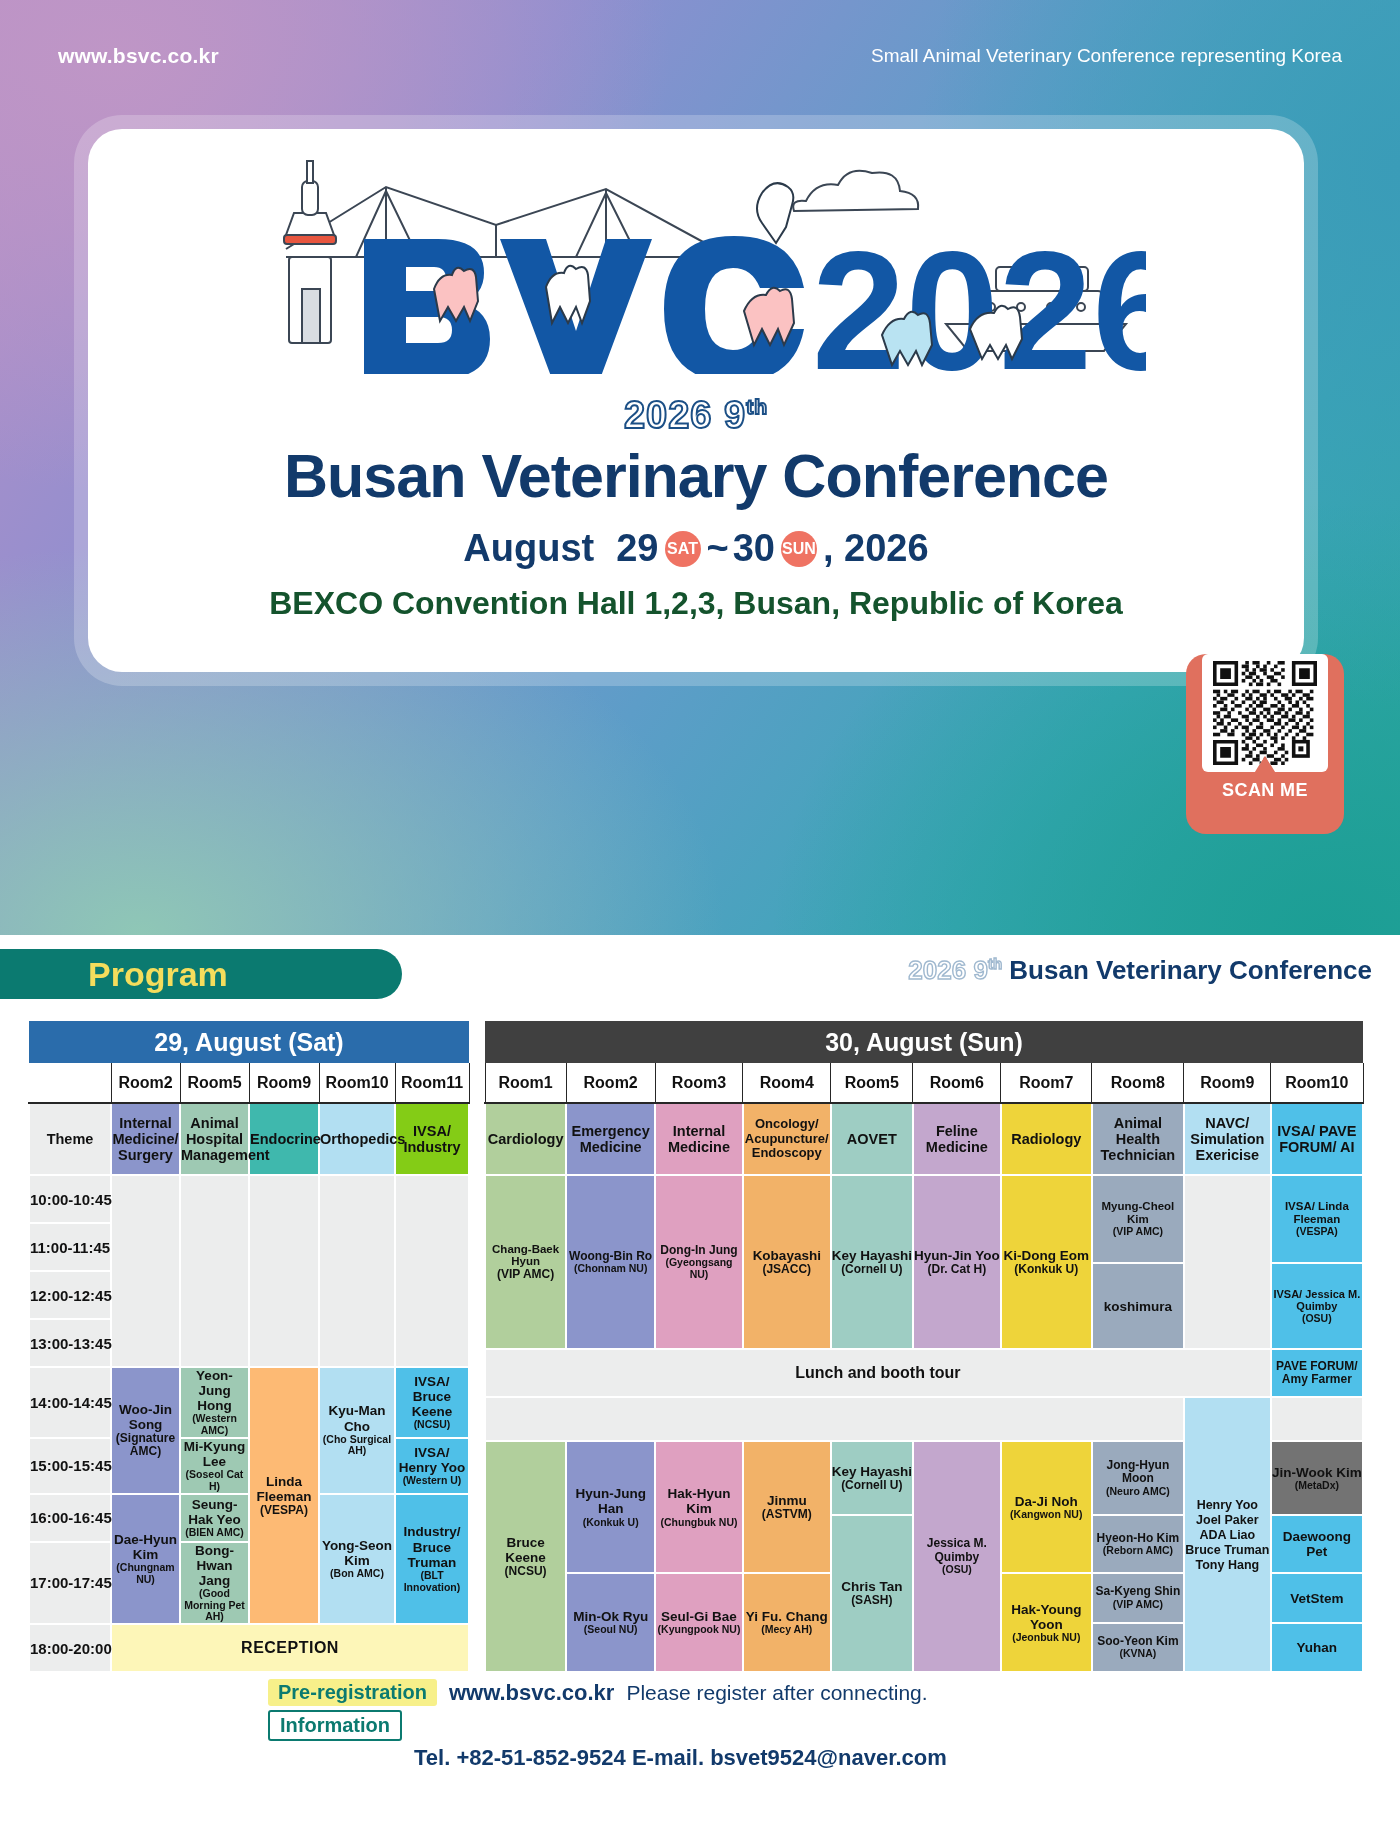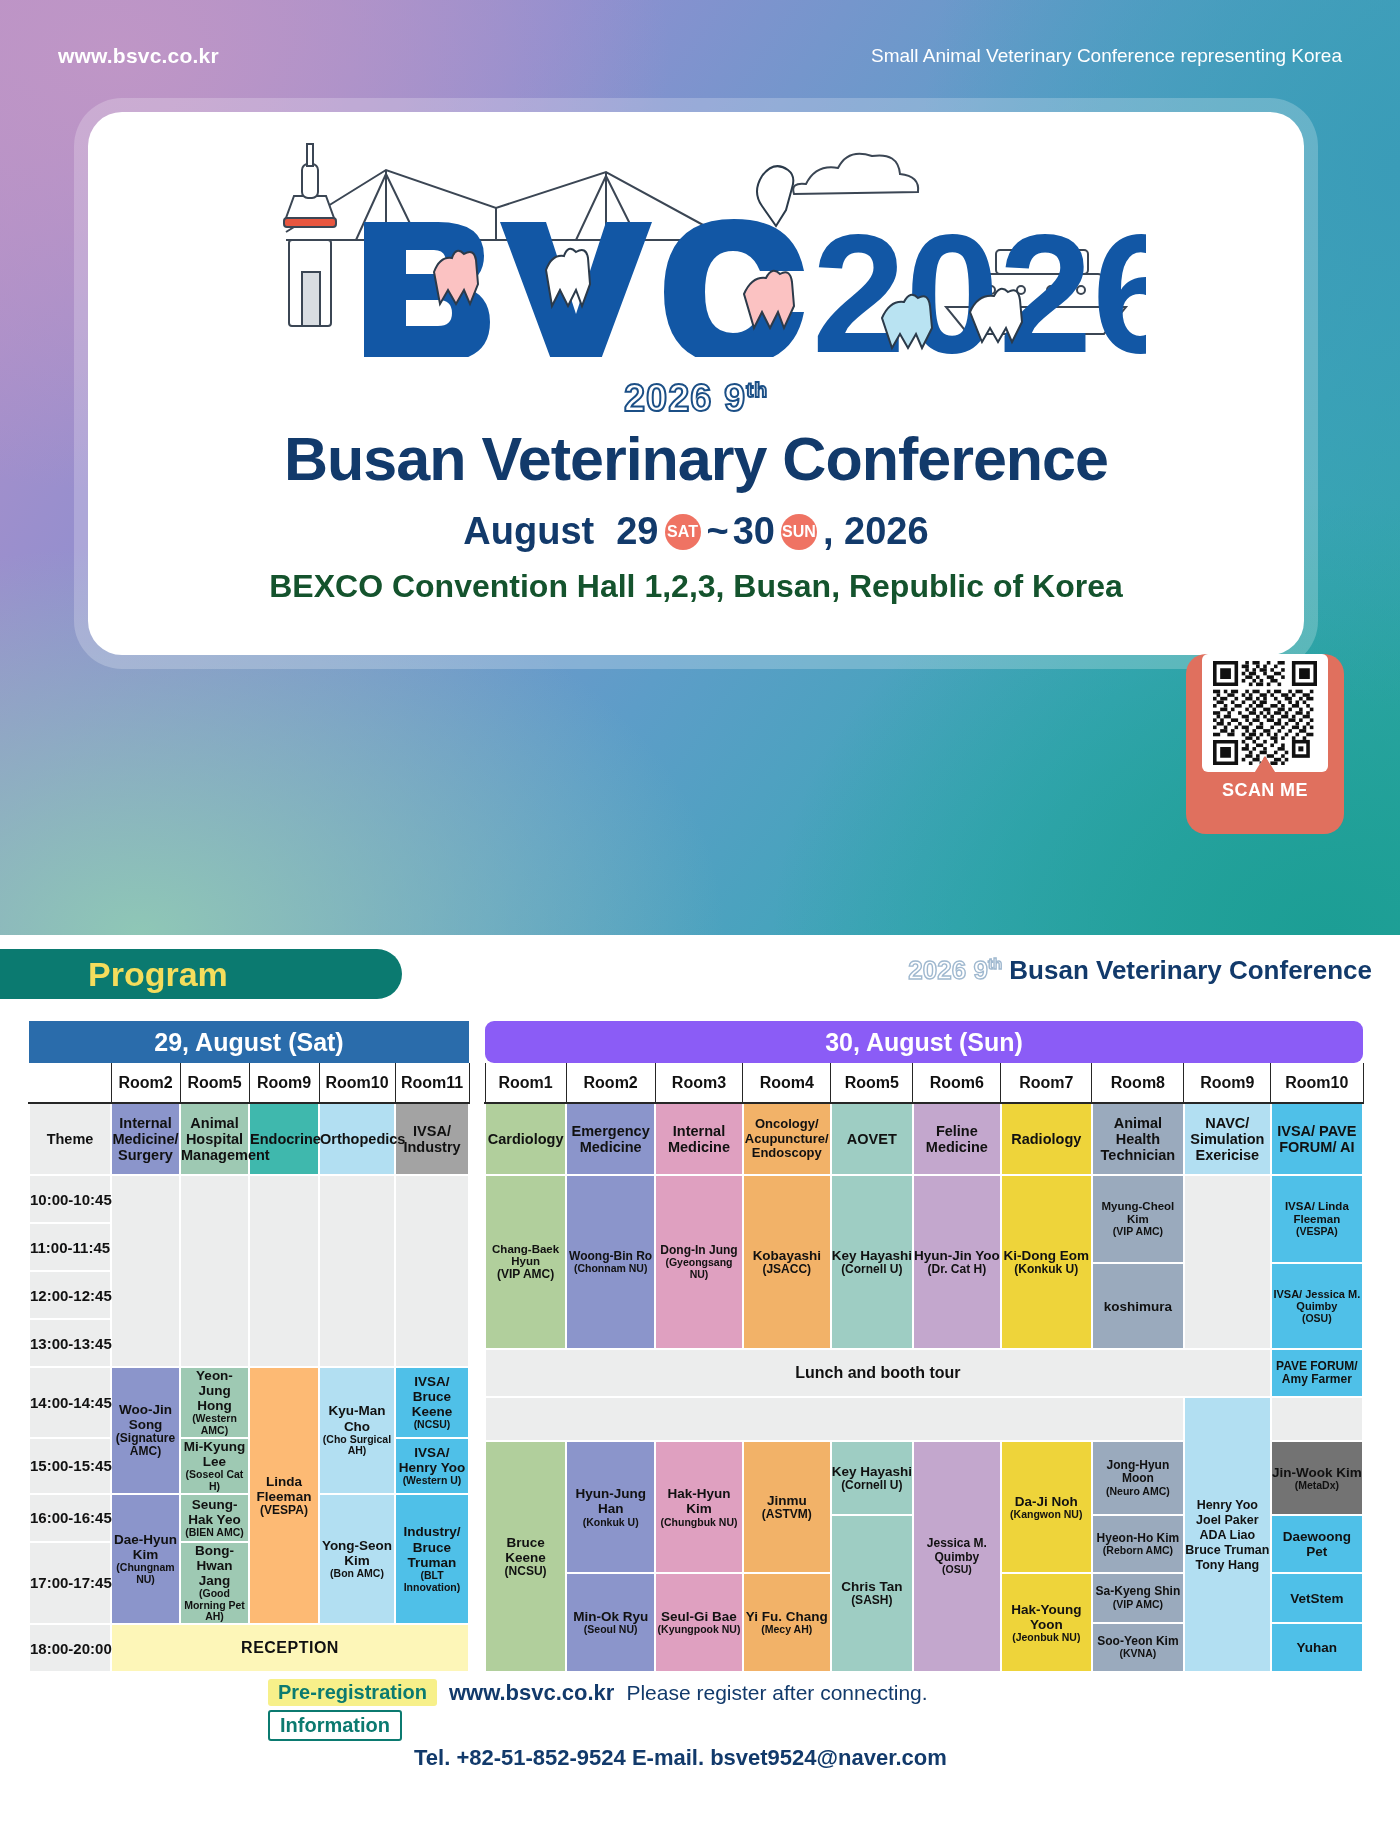--- a/index.html
+++ b/index.html
@@ -24,21 +24,21 @@
   }
   .hero-topbar{
     position:absolute; top:36px; left:0; width:100%; height:40px;
     display:flex; align-items:center; justify-content:space-between;
     padding:0 58px; color:#fff;
   }
   .hero-url{ font-size:21px; font-weight:700; letter-spacing:.2px; }
   .hero-tag{ font-size:19px; font-weight:400; }
 
   .hero-card{
-    position:absolute; left:88px; top:112px;
+    position:absolute; left:88px; top:129px;
     width:1216px; height:543px;
     background:#ffffff;
     border-radius:34px;
     box-shadow:0 0 0 14px rgba(255,255,255,0.22);
   }
 
   .logo-wrap{
     position:absolute; left:0; top:10px; width:100%; height:245px;
   }
   .logo-wrap svg{ display:block; margin:0 auto; }
@@ -115,21 +115,21 @@
 
   .tables{ display:flex; gap:14px; padding:12px 28px 0 28px; }
   .tbl{ border-collapse:collapse; table-layout:fixed; }
   .tbl td,.tbl th{ padding:0; }
 
   .dayhdr{
     color:#fff; font-size:25px; font-weight:700;
     text-align:center; height:42px;
   }
   .sat .dayhdr{ background:#2a6cab; }
-  .sun .dayhdr{ background:#8b5cf6;border-radius:9px; }
+  .sun .dayhdr{ background:#404040; }
 
   .roomhdr{
     height:40px; text-align:center; font-size:16px; font-weight:700;
     color:#111; background:#fff;
     border-left:1px solid #262626; border-right:1px solid #262626;
     border-bottom:2px solid #262626;
   }
   .roomhdr.blank{ border:none; border-bottom:2px solid #262626;}
 
   .cell{
@@ -490,21 +490,21 @@
         <td class="roomhdr">Room9</td>
         <td class="roomhdr">Room10</td>
         <td class="roomhdr">Room11</td>
       </tr>
       <tr>
         <td class="cell theme" style="background:#eceded">Theme</td>
         <td class="cell theme" style="background:#8b95cb">Internal Medicine/ Surgery</td>
         <td class="cell theme" style="background:#9ec9b3">Animal Hospital Management</td>
         <td class="cell theme" style="background:#3fb8ad">Endocrine</td>
         <td class="cell theme" style="background:#b2dff2">Orthopedics</td>
-        <td class="cell theme" style="background:#a3a3a3">IVSA/ Industry</td>
+        <td class="cell theme" style="background:#84cc16">IVSA/ Industry</td>
       </tr>
 
       <tr>
         <td class="timecell">10:00-10:45</td>
         <td class="cell empty" rowspan="4"></td>
         <td class="cell empty" rowspan="4"></td>
         <td class="cell empty" rowspan="4"></td>
         <td class="cell empty" rowspan="4"></td>
         <td class="cell empty" rowspan="4"></td>
       </tr>

